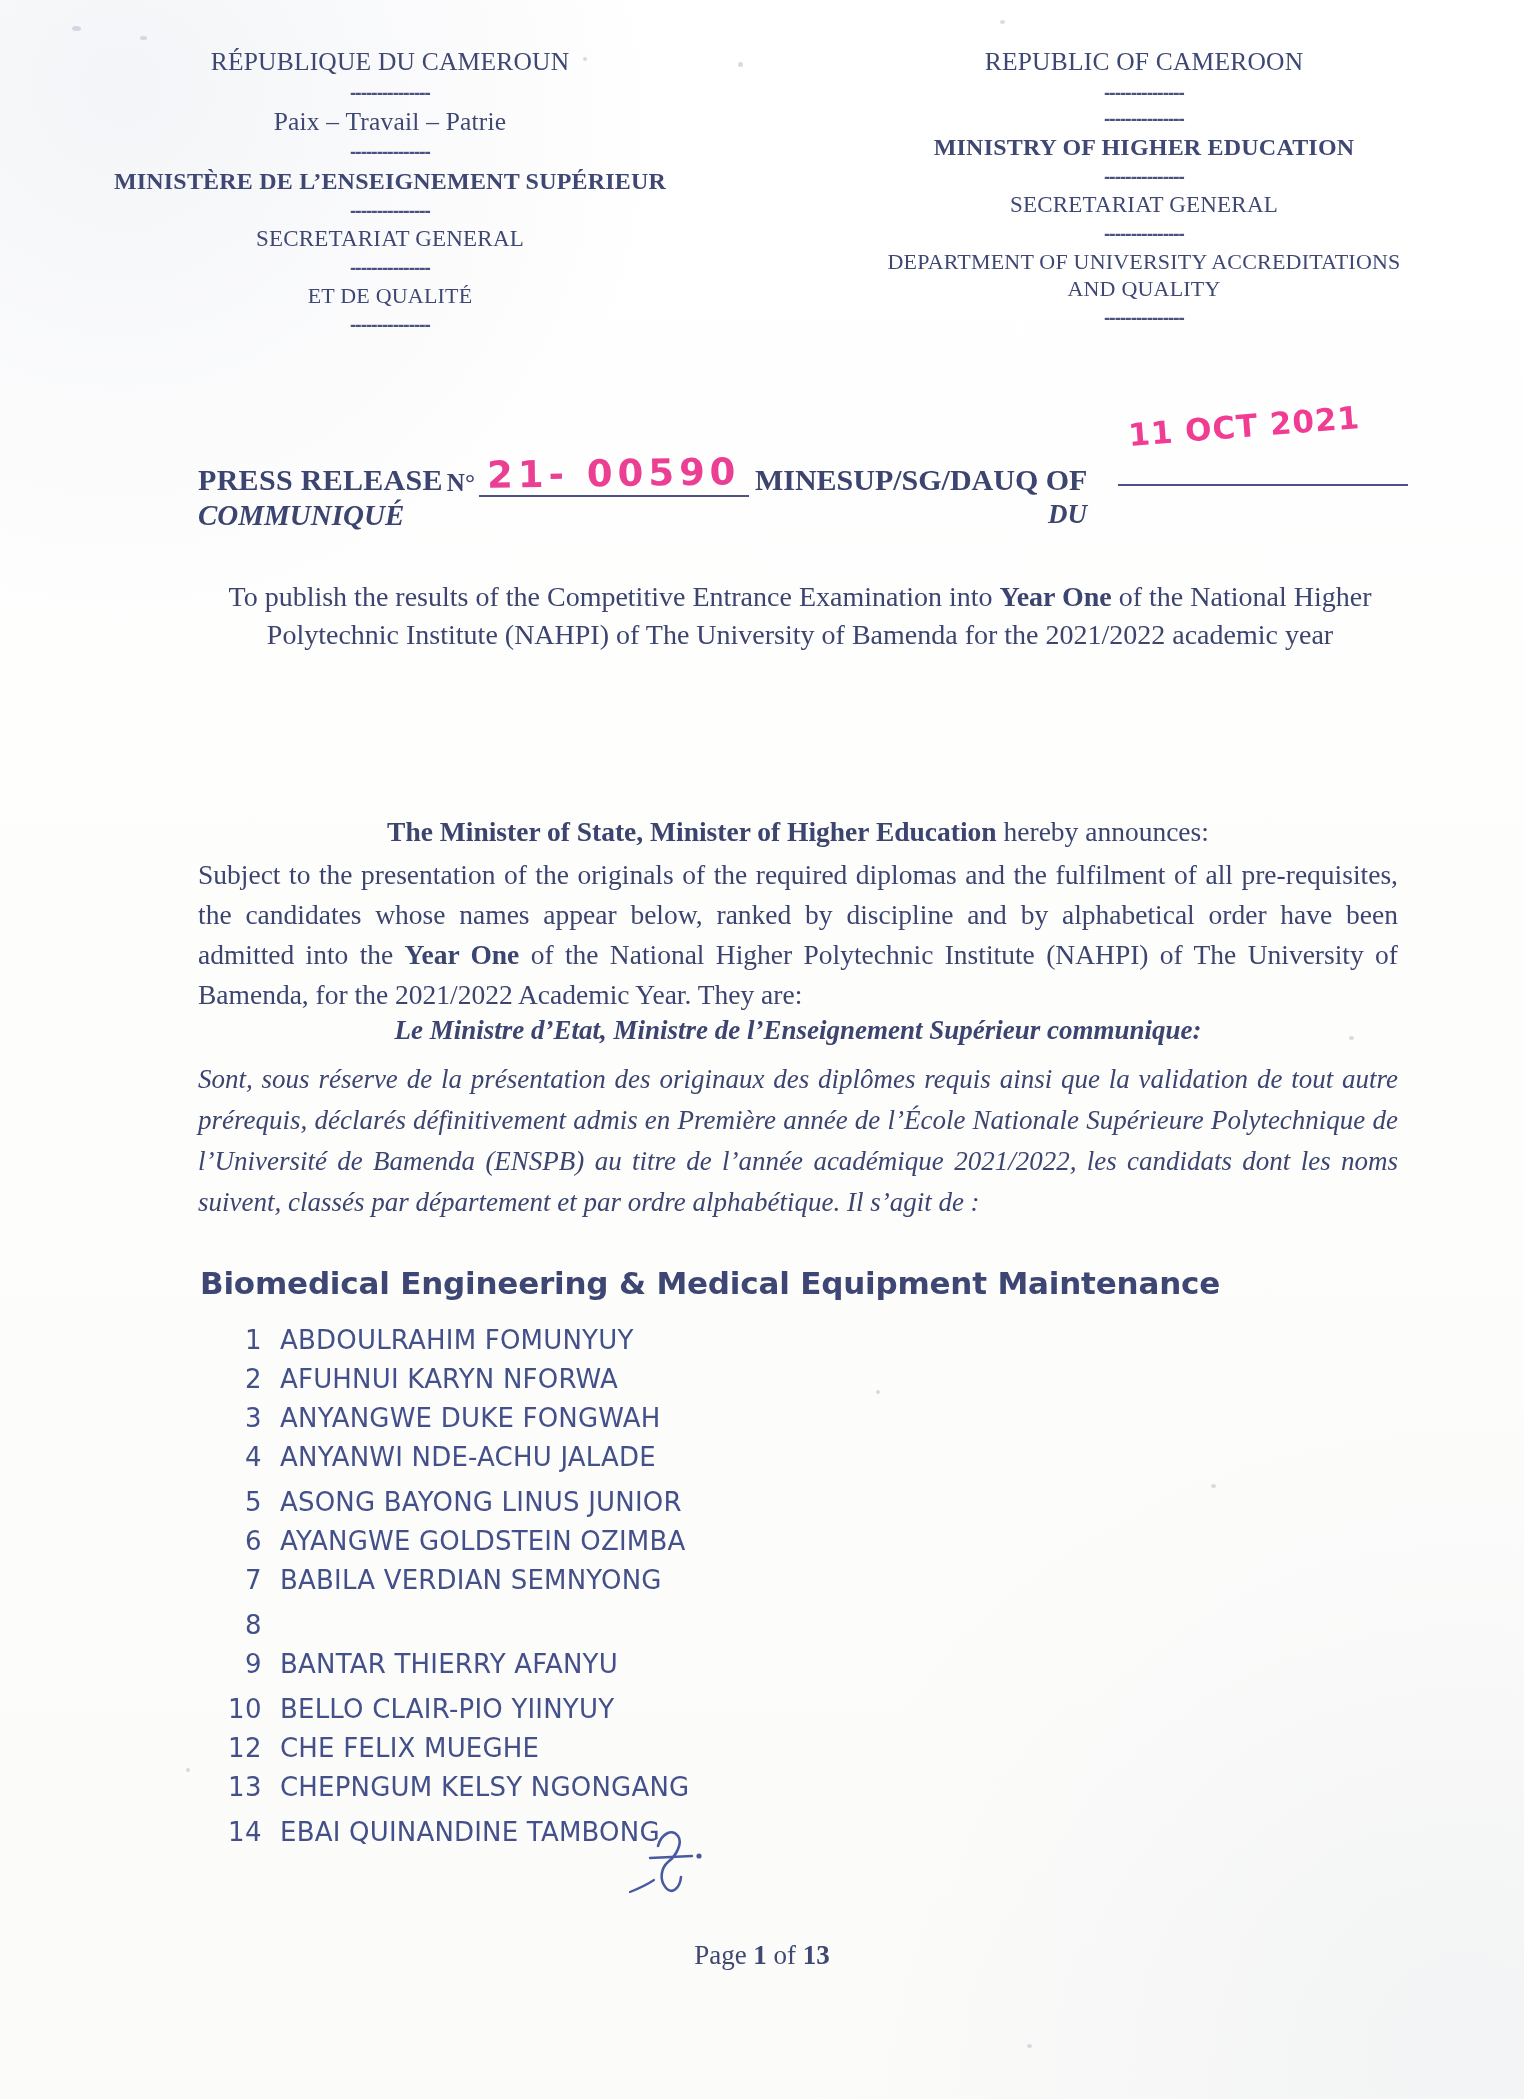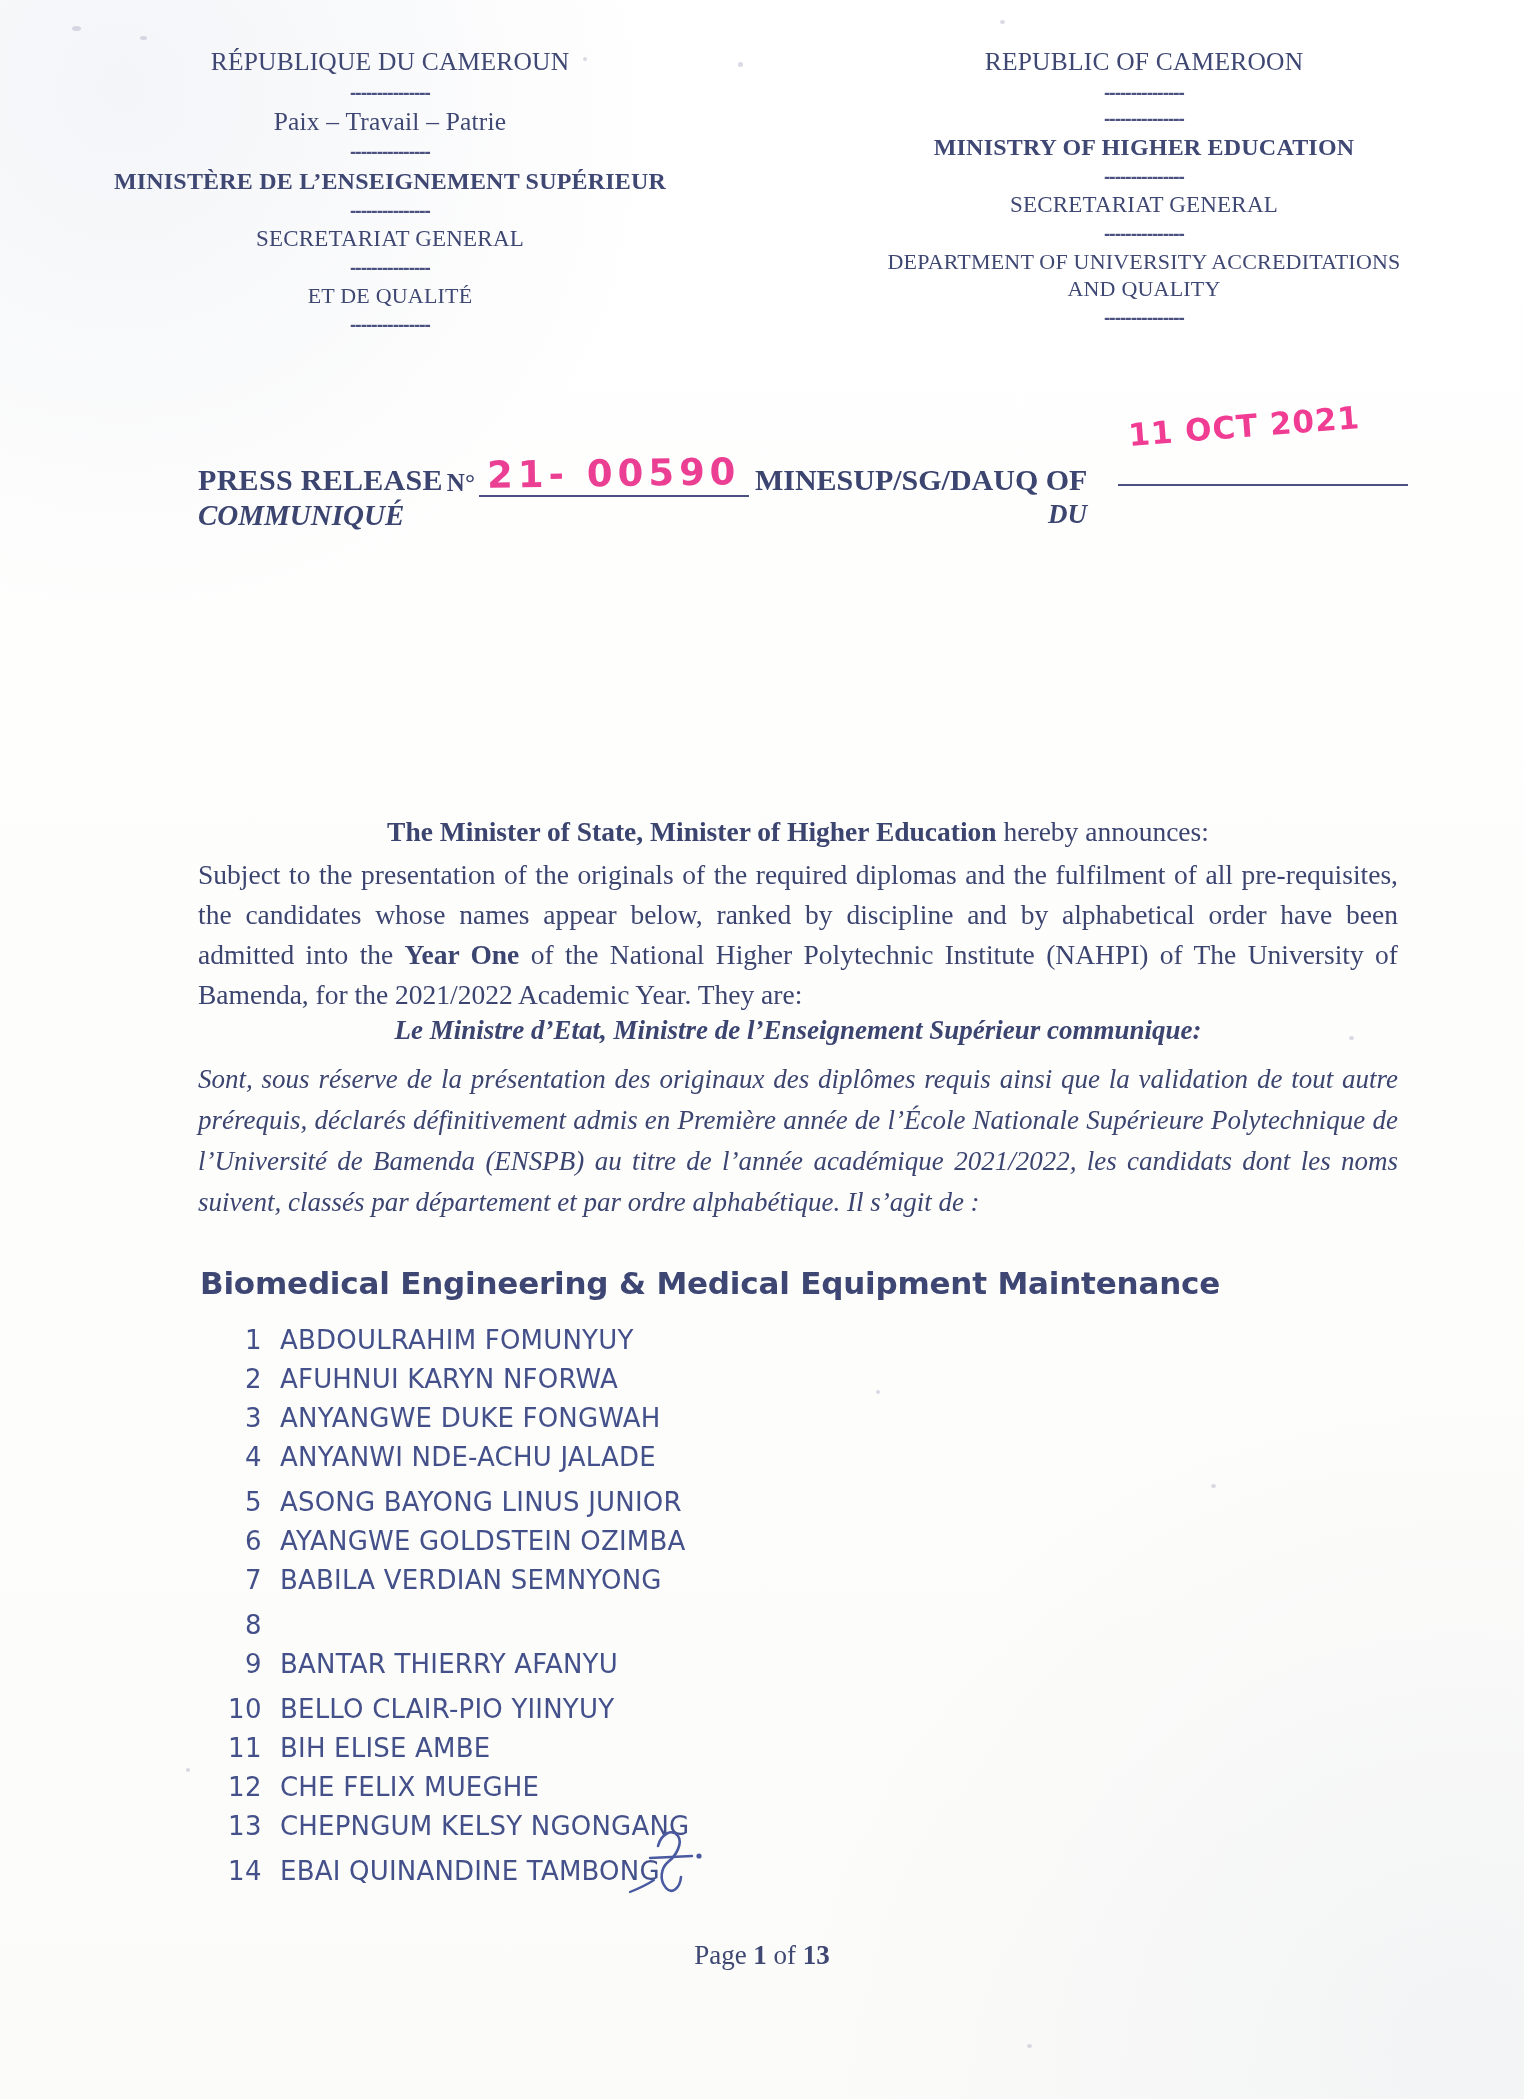--- a/index.html
+++ b/index.html
@@ -343,20 +343,23 @@
       </span>
       <span class="pr-suffix">MINESUP/SG/DAUQ OF</span>
     </div>
     <div class="pr-tail-rule"></div>
     <div class="pr-row2">
       <span class="pr-communique">COMMUNIQUÉ</span>
       <span class="pr-du">DU</span>
     </div>
   </div>
 
+  <div class="subject-en">
+    <span>To publish the results of the Competitive Entrance Examination into </span><span class="b">Year One</span><span> of the National Higher Polytechnic Institute (NAHPI) of The University of Bamenda for the 2021/2022 academic year</span>
+  </div>
 
 
   <div class="body-en">
     <span class="lead"><span>The Minister of State, Minister of Higher Education</span><span class="reg"> hereby announces:</span></span>
     <span class="para"><span>Subject to the presentation of the originals of the required diplomas and the fulfilment of all pre-requisites, the candidates whose names appear below, ranked by discipline and by alphabetical order have been admitted into the </span><span class="b">Year One</span><span> of the National Higher Polytechnic Institute (NAHPI) of The University of Bamenda, for the 2021/2022 Academic Year. They are:</span></span>
   </div>
 
   <div class="body-fr">
     <span class="lead">Le Ministre d’Etat, Ministre de l’Enseignement Supérieur communique:</span>
     <span class="para">Sont, sous réserve de la présentation des originaux des diplômes requis ainsi que la validation de tout autre prérequis, déclarés définitivement admis en Première année de l’École Nationale Supérieure Polytechnique de l’Université de Bamenda (ENSPB) au titre de l’année académique 2021/2022, les candidats dont les noms suivent, classés par département et par ordre alphabétique. Il s’agit de :</span>
@@ -396,24 +399,20 @@
       <div class="name-row gap">
         <span class="name-idx">8</span>
       </div>
       <div class="name-row">
         <span class="name-idx">9</span>
         <span class="name-txt">BANTAR THIERRY AFANYU</span>
       </div>
       <div class="name-row gap">
         <span class="name-idx">10</span>
         <span class="name-txt">BELLO CLAIR-PIO YIINYUY</span>
-      </div>
-      <div class="name-row">
-        <span class="name-idx">11</span>
-        <span class="name-txt">BIH ELISE AMBE</span>
       </div>
       <div class="name-row">
         <span class="name-idx">12</span>
         <span class="name-txt">CHE FELIX MUEGHE</span>
       </div>
       <div class="name-row">
         <span class="name-idx">13</span>
         <span class="name-txt">CHEPNGUM KELSY NGONGANG</span>
       </div>
       <div class="name-row gap">

